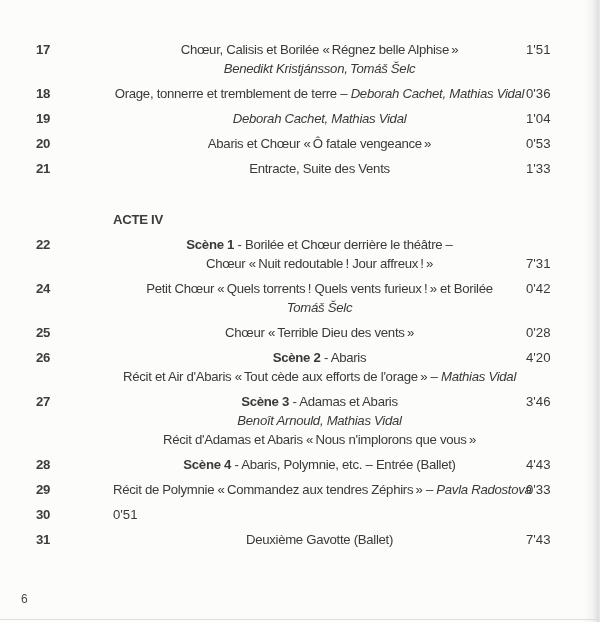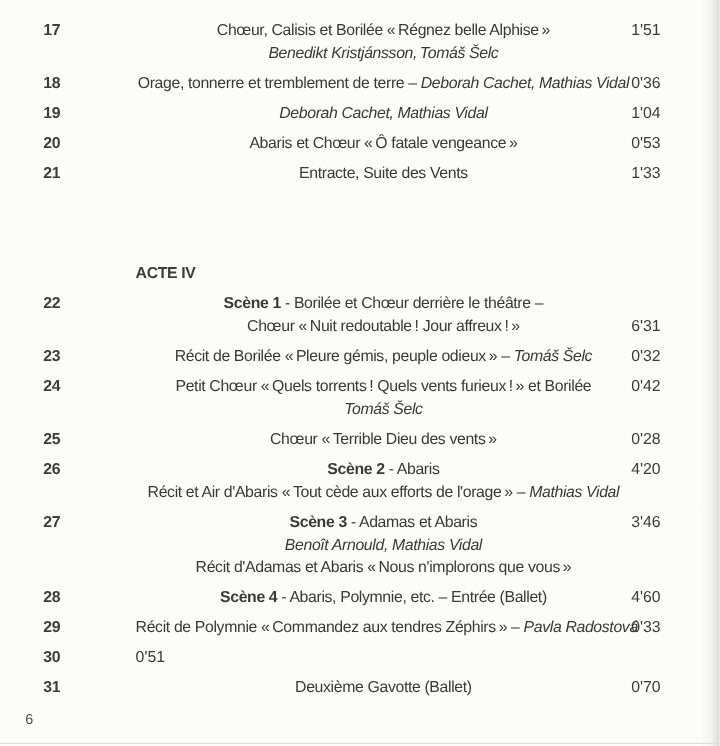--- a/index.html
+++ b/index.html
@@ -29,24 +29,24 @@
   }
   
   .edge-bottom {
     position: absolute;
     left: 0; bottom: 2px;
     width: 100%; height: 1px;
     background: #dededa;
     pointer-events: none;
   }
   .tracklist {
-    padding-top: 15px;
+    padding-top: 40px;
   }
   .act-header {
-    margin: 65px 0 6px 113px;
+    margin: 32px 0 6px 113px;
     font-weight: 700;
     color: #3d3d3d;
   }
   .row {
     display: flex;
     align-items: flex-start;
     margin-bottom: 6px;
     padding-right: 30px;
   }
   .num {
@@ -119,28 +119,21 @@
         </div>
         <div class="dur">1'33</div>
       </div>
       <div class="act-header">ACTE IV</div>
       <div class="row">
         <div class="num">22</div>
         <div class="body">
           <div class="line"><span class="b">Scène 1</span><span class="r"> - Borilée et Chœur derrière le théâtre –</span></div>
           <div class="line"><span class="r">Chœur « Nuit redoutable ! Jour affreux ! »</span></div>
         </div>
-        <div class="dur dl2">6'31</div>
-      </div>
-      <div class="row">
-        <div class="num">23</div>
-        <div class="body">
-          <div class="line"><span class="r">Récit de Borilée « Pleure gémis, peuple odieux » – </span><span class="i">Tomáš Šelc</span></div>
-        </div>
-        <div class="dur">0'32</div>
+        <div class="dur dl2">7'31</div>
       </div>
       <div class="row">
         <div class="num">24</div>
         <div class="body">
           <div class="line"><span class="r">Petit Chœur « Quels torrents ! Quels vents furieux ! » et Borilée</span></div>
           <div class="line"><span class="i">Tomáš Šelc</span></div>
         </div>
         <div class="dur">0'42</div>
       </div>
       <div class="row">
@@ -165,37 +158,37 @@
           <div class="line"><span class="i">Benoît Arnould, Mathias Vidal</span></div>
           <div class="line"><span class="r">Récit d'Adamas et Abaris « Nous n'implorons que vous »</span></div>
         </div>
         <div class="dur">3'46</div>
       </div>
       <div class="row">
         <div class="num">28</div>
         <div class="body">
           <div class="line"><span class="b">Scène 4</span><span class="r"> - Abaris, Polymnie, etc. – Entrée (Ballet)</span></div>
         </div>
-        <div class="dur">4'60</div>
+        <div class="dur">4'43</div>
       </div>
       <div class="row">
         <div class="num">29</div>
         <div class="body">
           <div class="line"><span class="r">Récit de Polymnie « Commandez aux tendres Zéphirs » – </span><span class="i">Pavla Radostová</span></div>
         </div>
         <div class="dur">0'33</div>
       </div>
       <div class="row">
         <div class="num">30</div>
         <div class="dur">0'51</div>
       </div>
       <div class="row">
         <div class="num">31</div>
         <div class="body">
           <div class="line"><span class="r">Deuxième Gavotte (Ballet)</span></div>
         </div>
-        <div class="dur">0'70</div>
+        <div class="dur">7'43</div>
       </div>
     </div>
   <div class="page-number">6</div>
   <div class="edge-right"></div>
   <div class="edge-bottom"></div>
 </div>
 
 </body></html>

